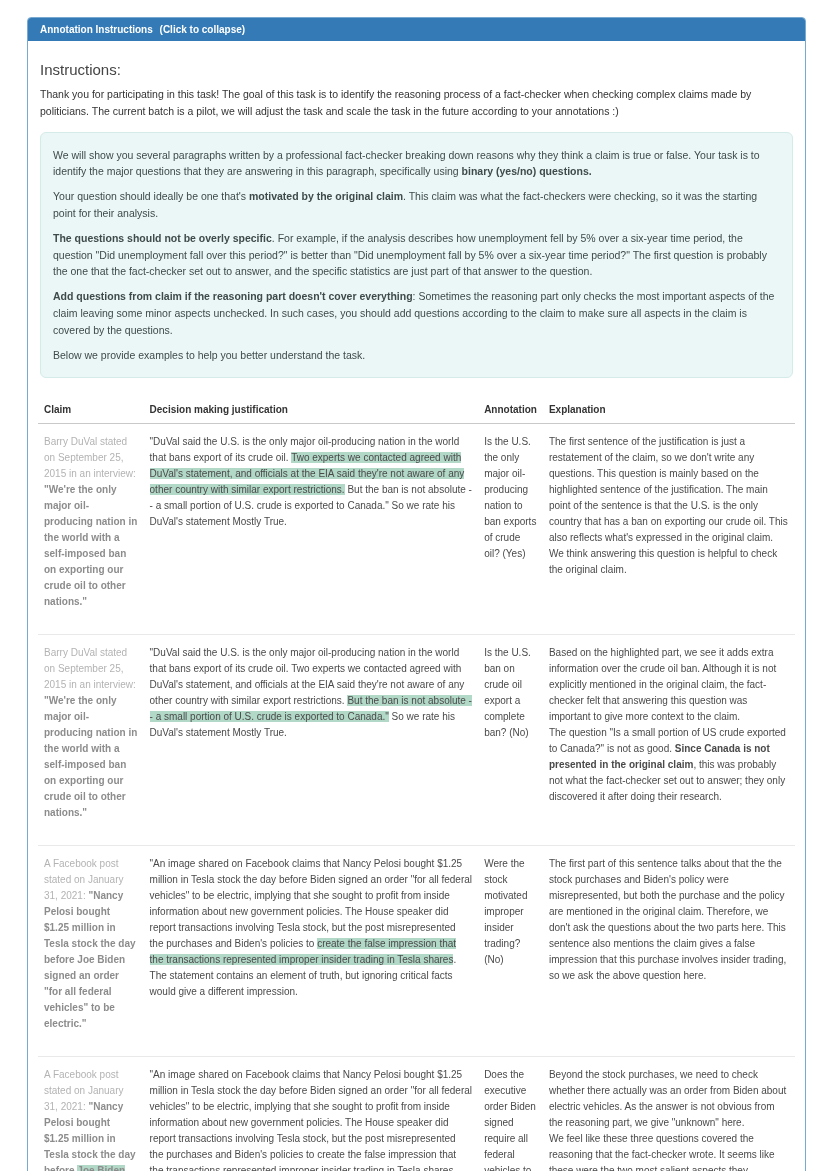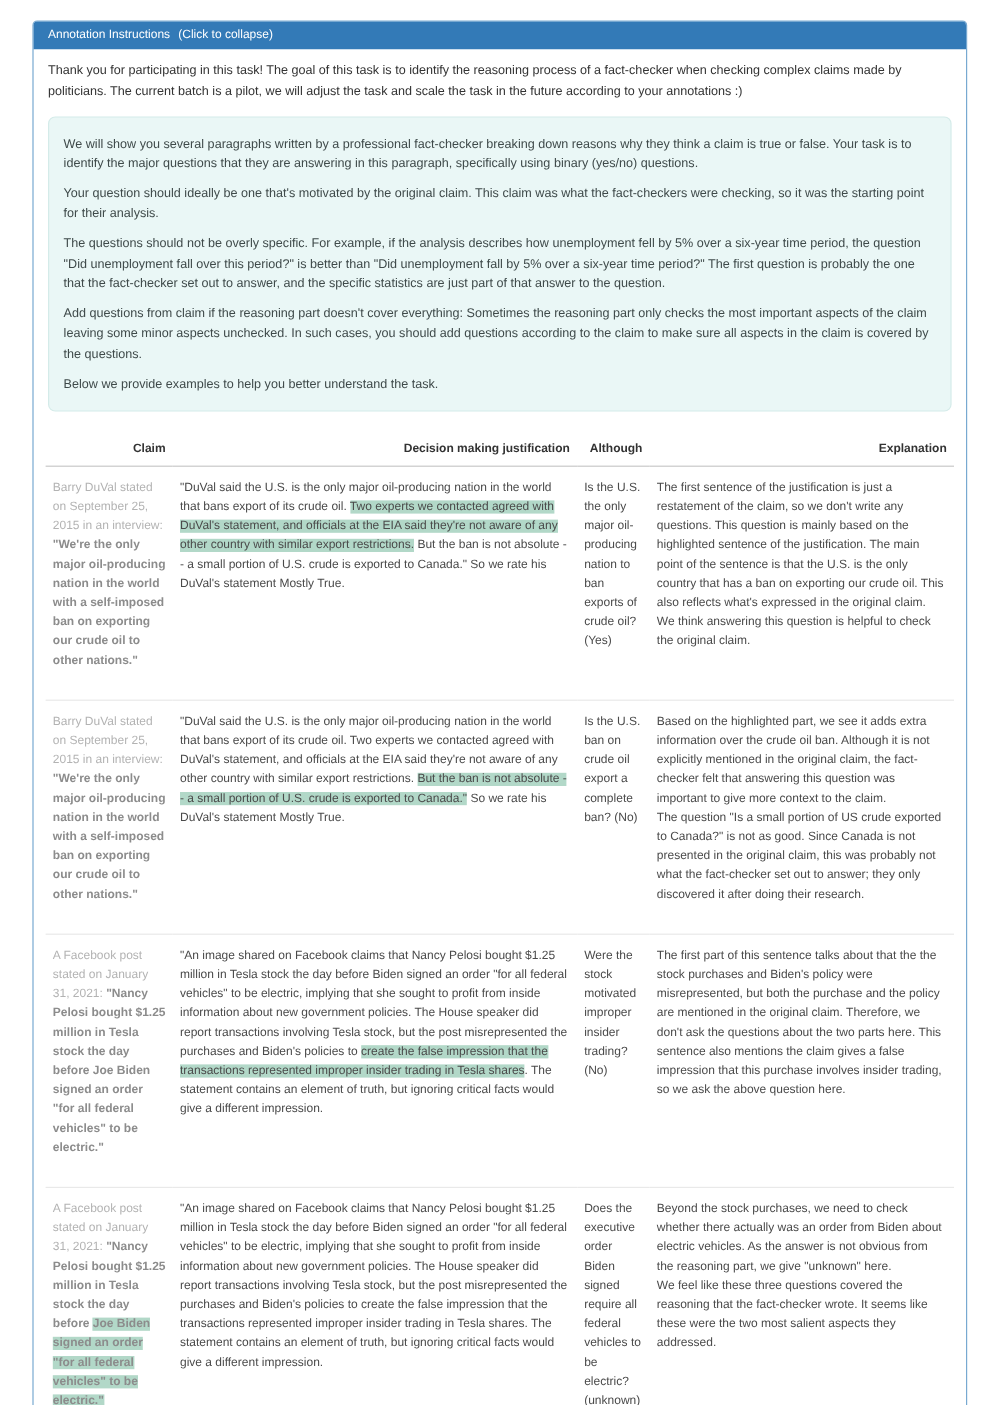--- a/index.html
+++ b/index.html
@@ -21,49 +21,49 @@
     background: #fff;
   }
   .panel-heading {
     background: #337ab7;
     color: #fff;
     padding: 6px 12px;
     font-size: 10px;
     border-radius: 3px 3px 0 0;
     cursor: pointer;
   }
-  .ph-title { font-weight: normal; }
-  .ph-sub { font-weight: normal; margin-left: 4px; }
+  .ph-title { font-weight: bold; }
+  .ph-sub { font-weight: bold; margin-left: 4px; }
   .panel-body { padding: 8px 10px 16px; }
   .inst-title {
     font-size: 15px; font-weight: 400; color: #444;
     margin: 12px 0 8px 2px;
   }
   .intro { font-size: 10.5px; color: #333; line-height: 1.6; margin: 2px 2px 12px; }
   .guide-box {
     background: #eaf7f6;
     border: 1px solid #d4ebe9;
     border-radius: 6px;
     padding: 6px 12px;
     font-size: 10.5px;
     color: #3f4a4a;
     line-height: 1.6;
     margin: 0 2px;
   }
   .guide-box p { margin: 8px 0; }
-  .bold { font-weight: normal; }
+  .bold { font-weight: bold; }
 
   
   table.examples {
     width: 100%;
     border-collapse: collapse;
     margin-top: 18px;
   }
   table.examples th {
-    font-size: 10px; color: #333; text-align: right;
+    font-size: 10px; color: #333; text-align: left;
     padding: 8px 6px;
     border-bottom: 1px solid #c9c9c9;
     font-weight: bold;
   }
   table.examples td {
     font-size: 10px;
     padding: 10px 6px 24px 6px;
     vertical-align: top;
     line-height: 1.6;
     color: #4a4a4a;
@@ -80,36 +80,37 @@
 <body>
 
 <div class="page">
 
   <div class="panel">
     <div class="panel-heading">
       <span class="ph-title">Annotation Instructions</span>
       <span class="ph-sub">(Click to collapse)</span>
     </div>
     <div class="panel-body">
+      <div class="inst-title">Instructions:</div>
       <p class="intro">Thank you for participating in this task! The goal of this task is to identify the reasoning process of a fact-checker when checking complex claims made by politicians. The current batch is a pilot, we will adjust the task and scale the task in the future according to your annotations :)</p>
 
       <div class="guide-box">
         <p><span>We will show you several paragraphs written by a professional fact-checker breaking down reasons why they think a claim is true or false. Your task is to identify the major questions that they are answering in this paragraph, specifically using </span><span class="bold">binary (yes/no) questions.</span></p>
         <p><span>Your question should ideally be one that's </span><span class="bold">motivated by the original claim</span><span>. This claim was what the fact-checkers were checking, so it was the starting point for their analysis.</span></p>
         <p><span class="bold">The questions should not be overly specific</span><span>. For example, if the analysis describes how unemployment fell by 5% over a six-year time period, the question "Did unemployment fall over this period?" is better than "Did unemployment fall by 5% over a six-year time period?" The first question is probably the one that the fact-checker set out to answer, and the specific statistics are just part of that answer to the question.</span></p>
         <p><span class="bold">Add questions from claim if the reasoning part doesn't cover everything</span><span>: Sometimes the reasoning part only checks the most important aspects of the claim leaving some minor aspects unchecked. In such cases, you should add questions according to the claim to make sure all aspects in the claim is covered by the questions.</span></p>
         <p><span>Below we provide examples to help you better understand the task.</span></p>
       </div>
 
       <table class="examples">
         <thead>
           <tr>
             <th class="c1">Claim</th>
             <th class="c2">Decision making justification</th>
-            <th class="c3">Although</th>
+            <th class="c3">Annotation</th>
             <th class="c4">Explanation</th>
           </tr>
         </thead>
         <tbody>
           <tr>
             <td><span class="muted">Barry DuVal stated on September 25, 2015 in an interview: </span><span class="quote">"We're the only major oil-producing nation in the world with a self-imposed ban on exporting our crude oil to other nations."</span></td>
             <td><span>"DuVal said the U.S. is the only major oil-producing nation in the world that bans export of its crude oil. </span><span class="hl">Two experts we contacted agreed with DuVal's statement, and officials at the EIA said they're not aware of any other country with similar export restrictions.</span><span> But the ban is not absolute -- a small portion of U.S. crude is exported to Canada." So we rate his DuVal's statement Mostly True.</span></td>
             <td class="q-cell">Is the U.S. the only major oil-producing nation to ban exports of crude oil? (Yes)</td>
             <td><span>The first sentence of the justification is just a restatement of the claim, so we don't write any questions. This question is mainly based on the highlighted sentence of the justification. The main point of the sentence is that the U.S. is the only country that has a ban on exporting our crude oil. This also reflects what's expressed in the original claim. We think answering this question is helpful to check the original claim.</span></td>
           </tr>

